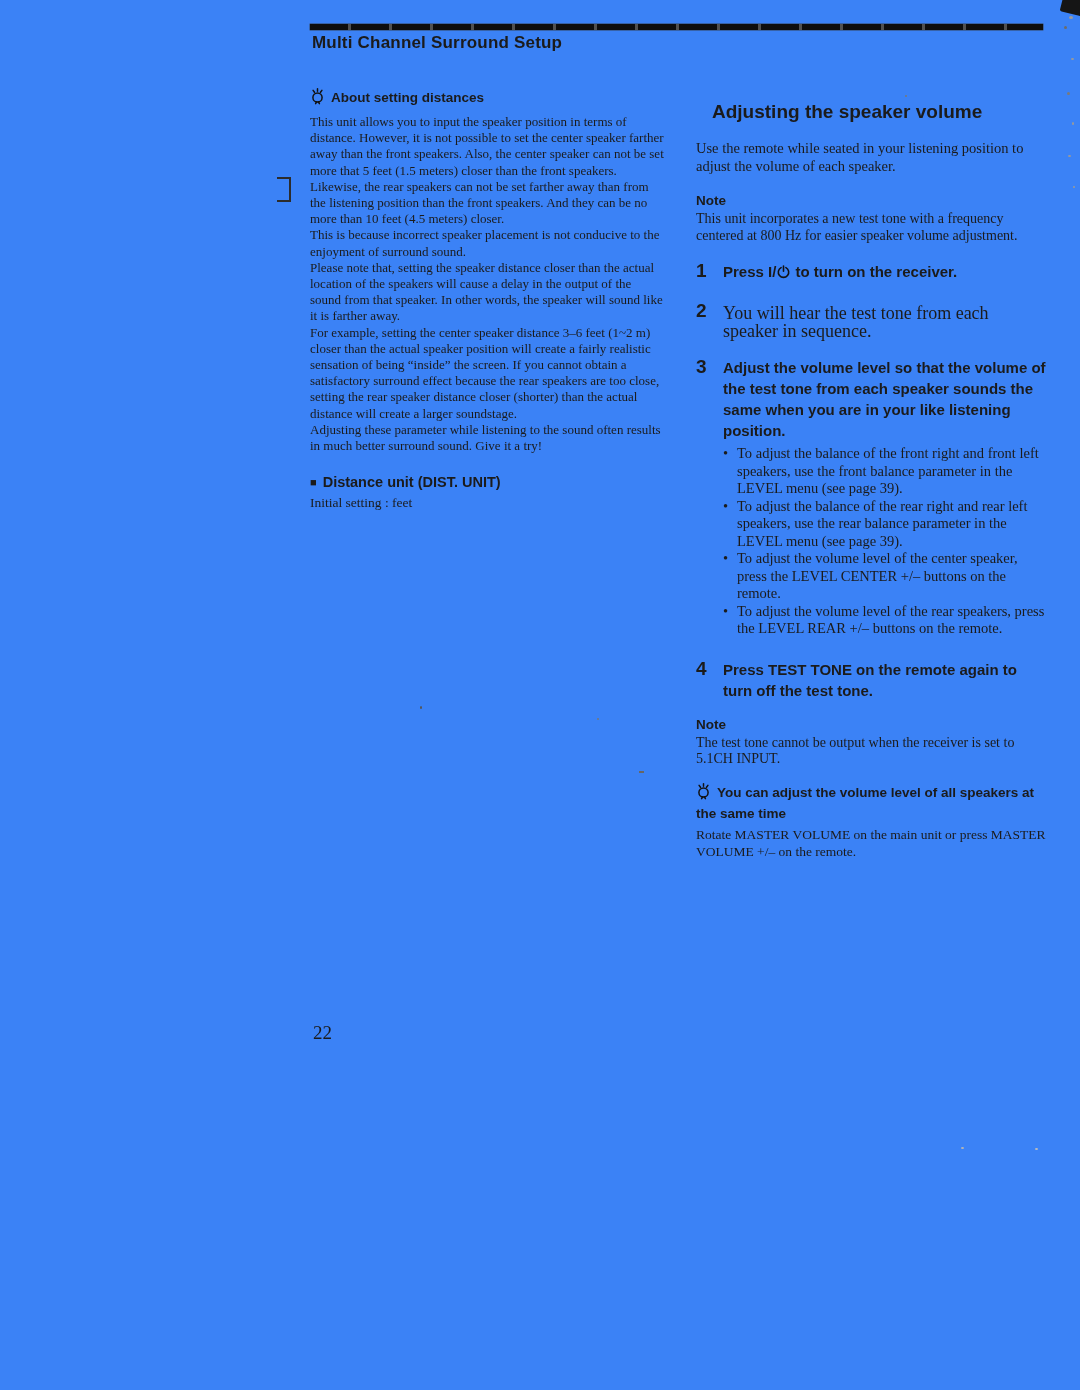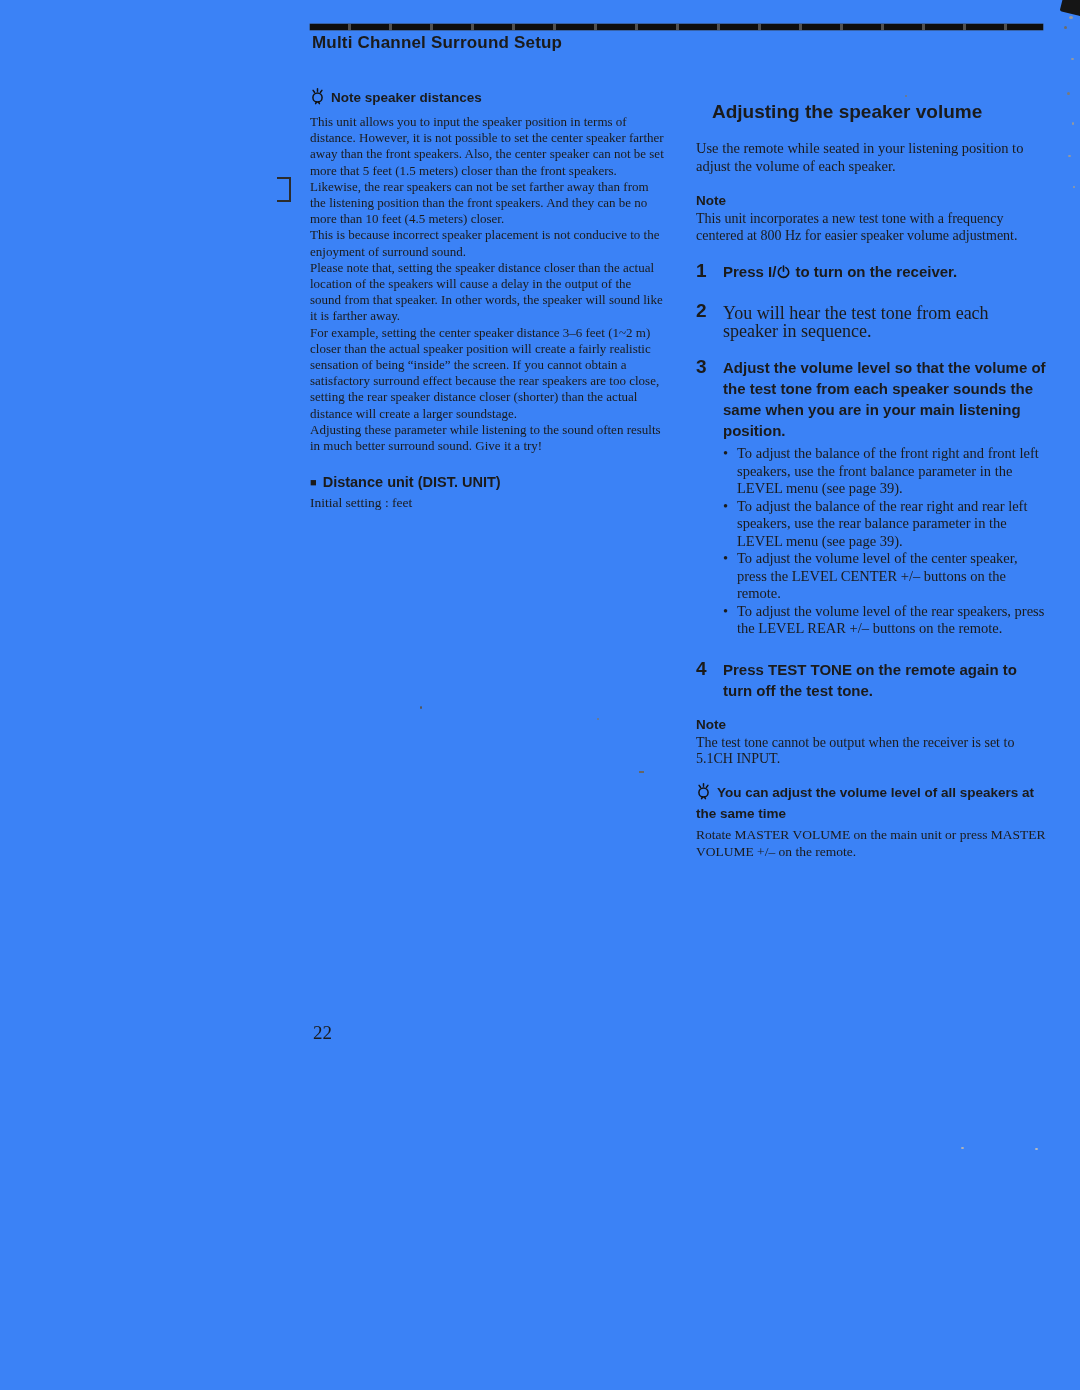--- a/index.html
+++ b/index.html
@@ -123,21 +123,21 @@
         <svg width="15" height="17" viewBox="0 0 15 17">
           <g stroke="#111" stroke-width="1.5" fill="none" stroke-linecap="round">
             <circle cx="7.5" cy="9.5" r="4.6"></circle>
             <line x1="7.5" y1="0.8" x2="7.5" y2="3.2"></line>
             <line x1="3.1" y1="2.4" x2="4.5" y2="4.3"></line>
             <line x1="11.9" y1="2.4" x2="10.5" y2="4.3"></line>
             <line x1="5.6" y1="15.6" x2="6.6" y2="14.0"></line>
             <line x1="9.4" y1="15.6" x2="8.4" y2="14.0"></line>
           </g>
         </svg>
-      </span><span></span><span>Note speaker distances</span>
+      </span><span></span><span>About setting distances</span>
     </div>
 
     <p class="left-body first">This unit allows you to input the speaker position in terms of distance. However, it is not possible to set the center speaker farther away than the front speakers. Also, the center speaker can not be set more that 5 feet (1.5 meters) closer than the front speakers.</p>
     <p class="left-body">Likewise, the rear speakers can not be set farther away than from the listening position than the front speakers. And they can be no more than 10 feet (4.5 meters) closer.</p>
     <p class="left-body">This is because incorrect speaker placement is not conducive to the enjoyment of surround sound.</p>
     <p class="left-body">Please note that, setting the speaker distance closer than the actual location of the speakers will cause a delay in the output of the sound from that speaker. In other words, the speaker will sound like it is farther away.</p>
     <p class="left-body">For example, setting the center speaker distance 3–6 feet (1~2 m) closer than the actual speaker position will create a fairly realistic sensation of being “inside” the screen. If you cannot obtain a satisfactory surround effect because the rear speakers are too close, setting the rear speaker distance closer (shorter) than the actual distance will create a larger soundstage.</p>
     <p class="left-body">Adjusting these parameter while listening to the sound often results in much better surround sound. Give it a try!</p>
 
     <div class="du-section">
@@ -174,21 +174,21 @@
       <div class="step">
         <div class="step-num">2</div>
         <div class="step-content">
           <p class="step-body">You will hear the test tone from each speaker in sequence.</p>
         </div>
       </div>
 
       <div class="step">
         <div class="step-num">3</div>
         <div class="step-content">
-          <div class="step-heading">Adjust the volume level so that the volume of the test tone from each speaker sounds the same when you are in your main listening position.</div>
+          <div class="step-heading">Adjust the volume level so that the volume of the test tone from each speaker sounds the same when you are in your like listening position.</div>
           <ul class="bullets">
             <li>
                 <span class="marker">•</span>
                 <span>To adjust the balance of the front right and front left speakers, use the front balance parameter in the LEVEL menu (see page 39).</span>
               </li>
             <li>
                 <span class="marker">•</span>
                 <span>To adjust the balance of the rear right and rear left speakers, use the rear balance parameter in the LEVEL menu (see page 39).</span>
               </li>
             <li>

